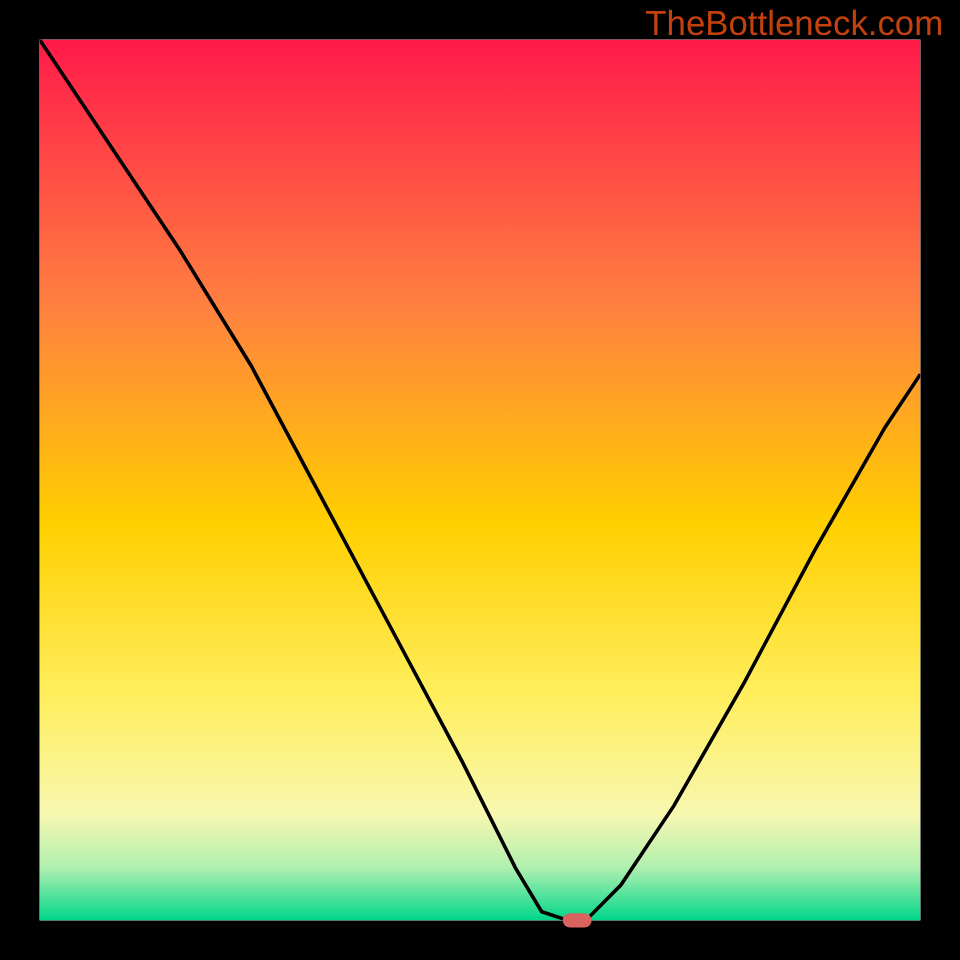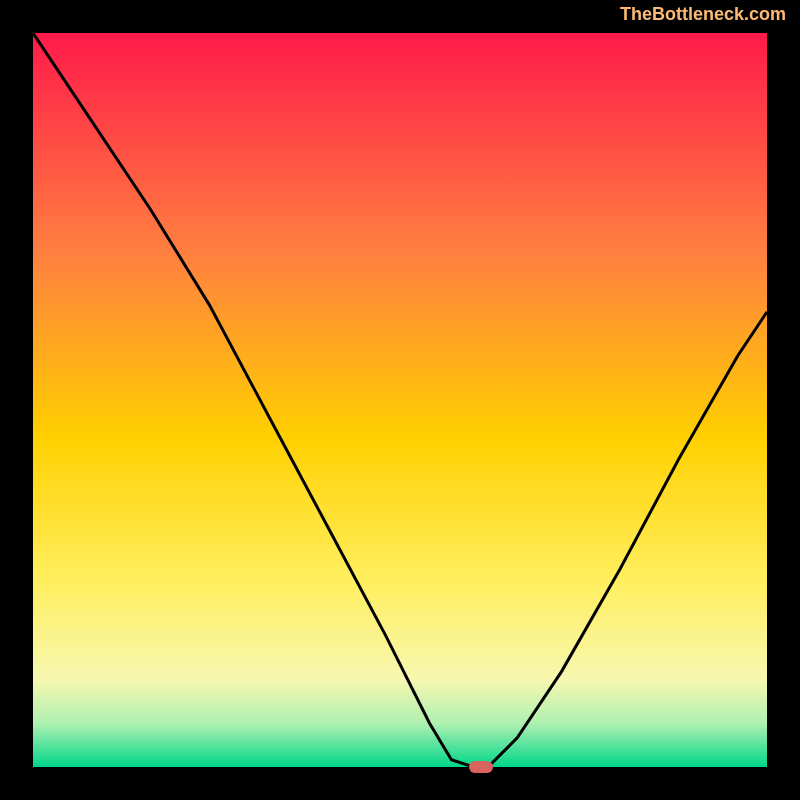--- a/index.html
+++ b/index.html
@@ -13,23 +13,23 @@
   .container {
     position: relative;
     width: 800px;
     height: 800px;
     background: black;
   }
   .watermark {
     position: absolute;
     top: 4px;
     right: 14px;
-    font-size: 18px;
-    font-weight: bold;
-    color: #fdba74;
+    font-size: 29px;
+    font-weight: normal;
+    color: #c2410c;
     z-index: 10;
   }
   .plot-area {
     position: absolute;
     left: 33px;
     top: 33px;
     width: 734px;
     height: 734px;
     background: #fff;
   }

